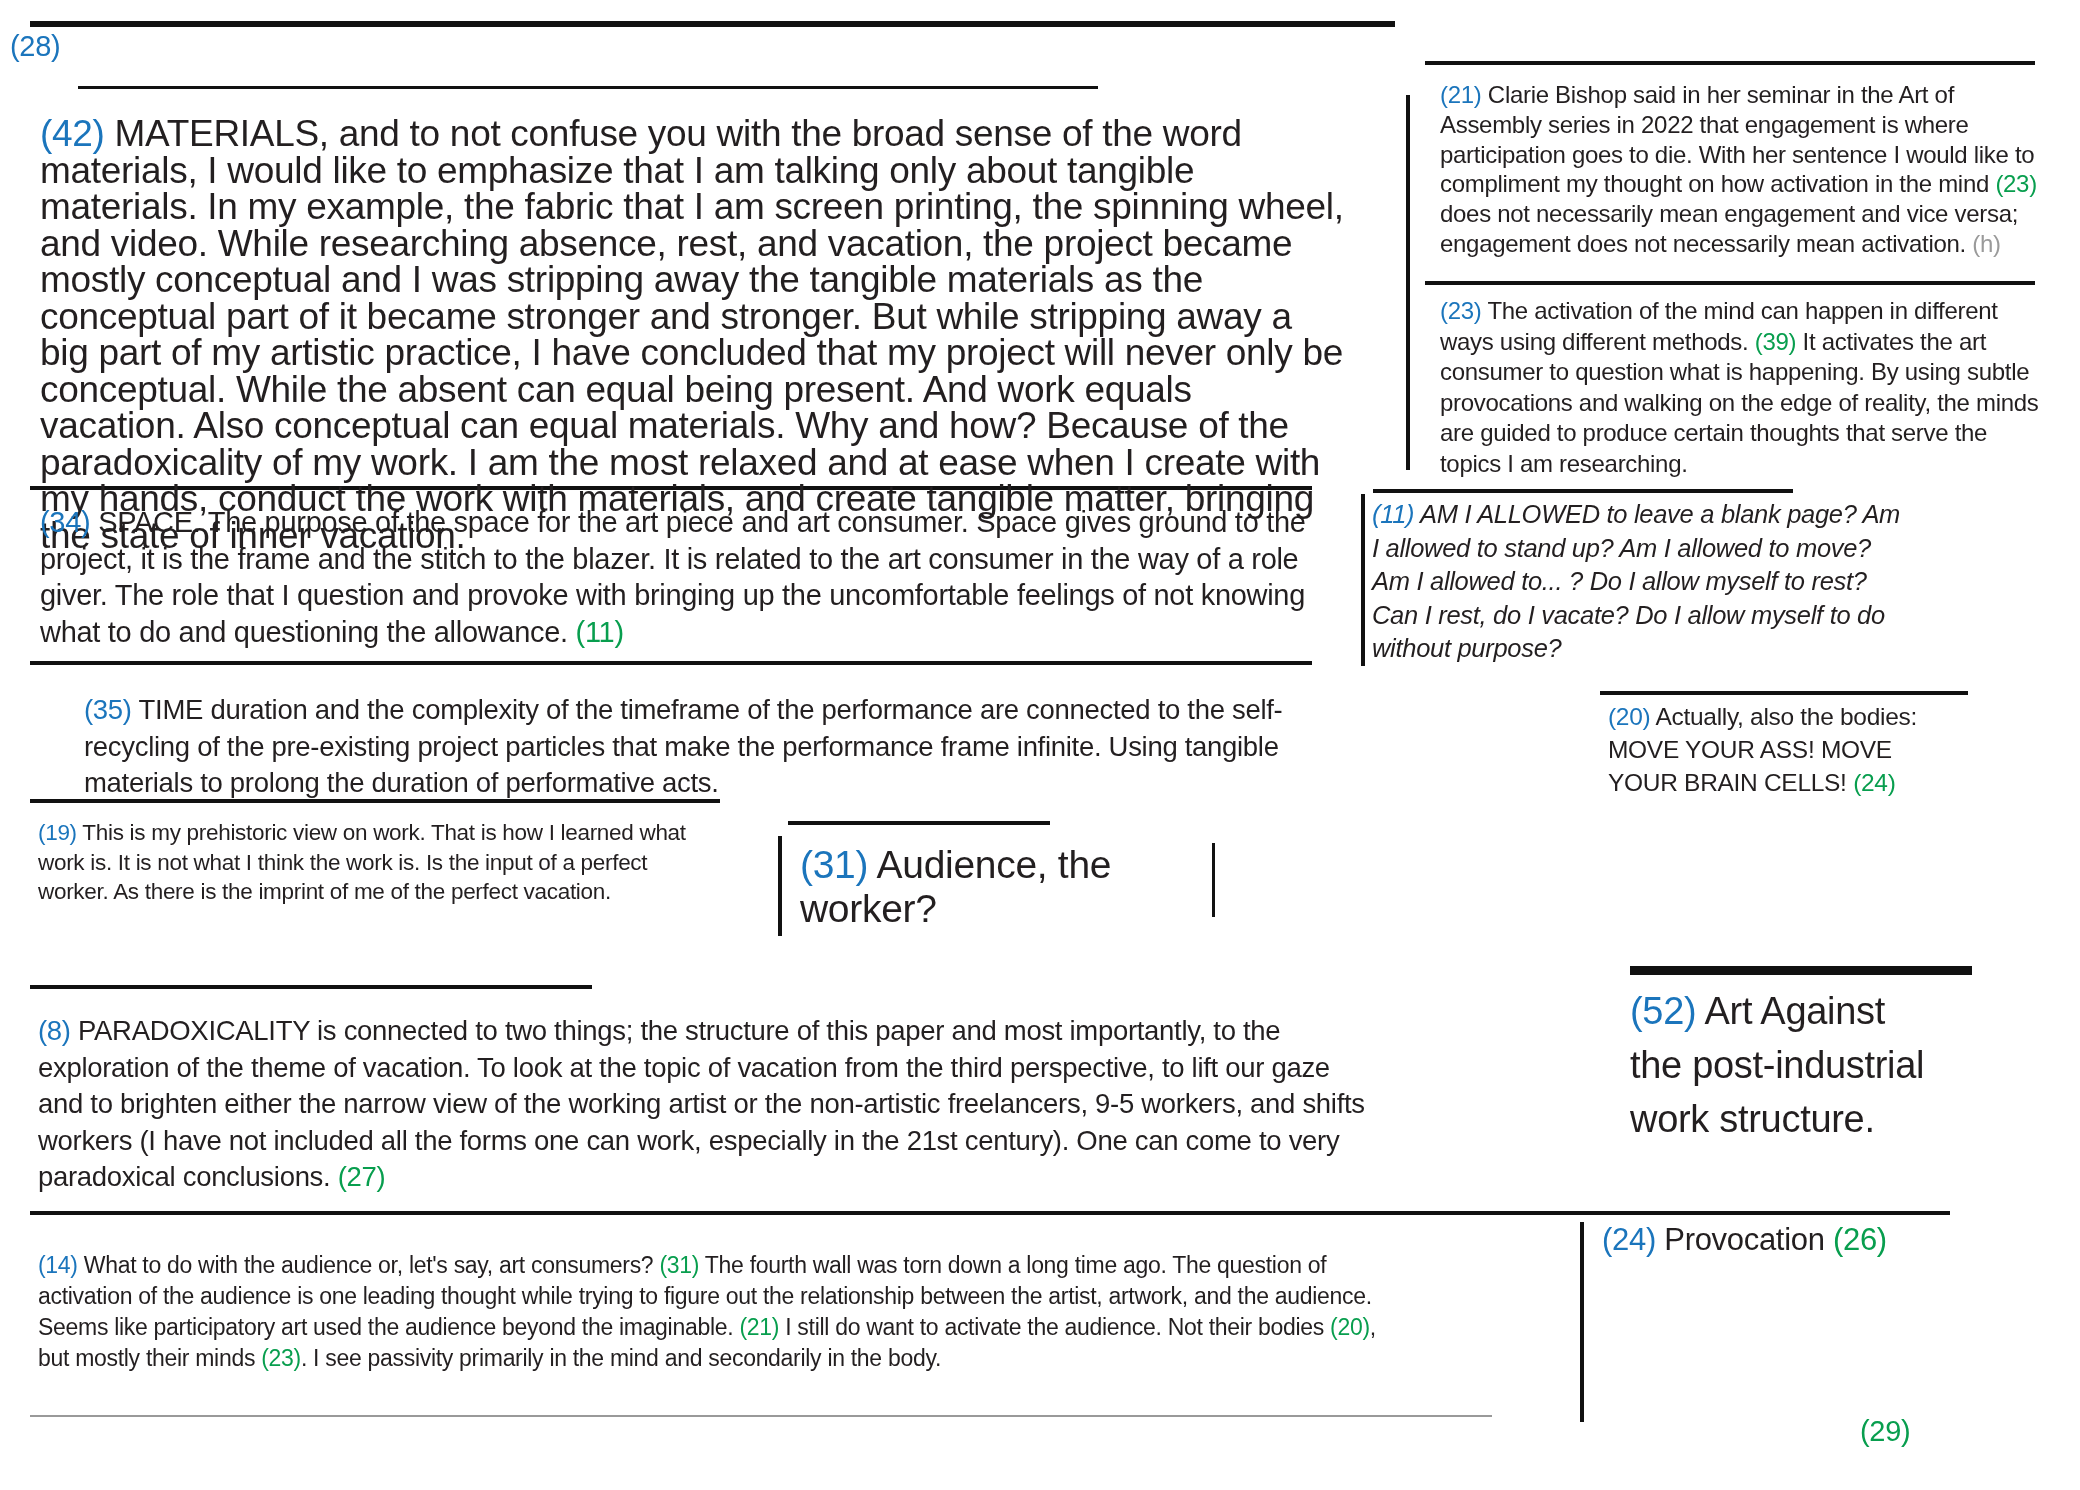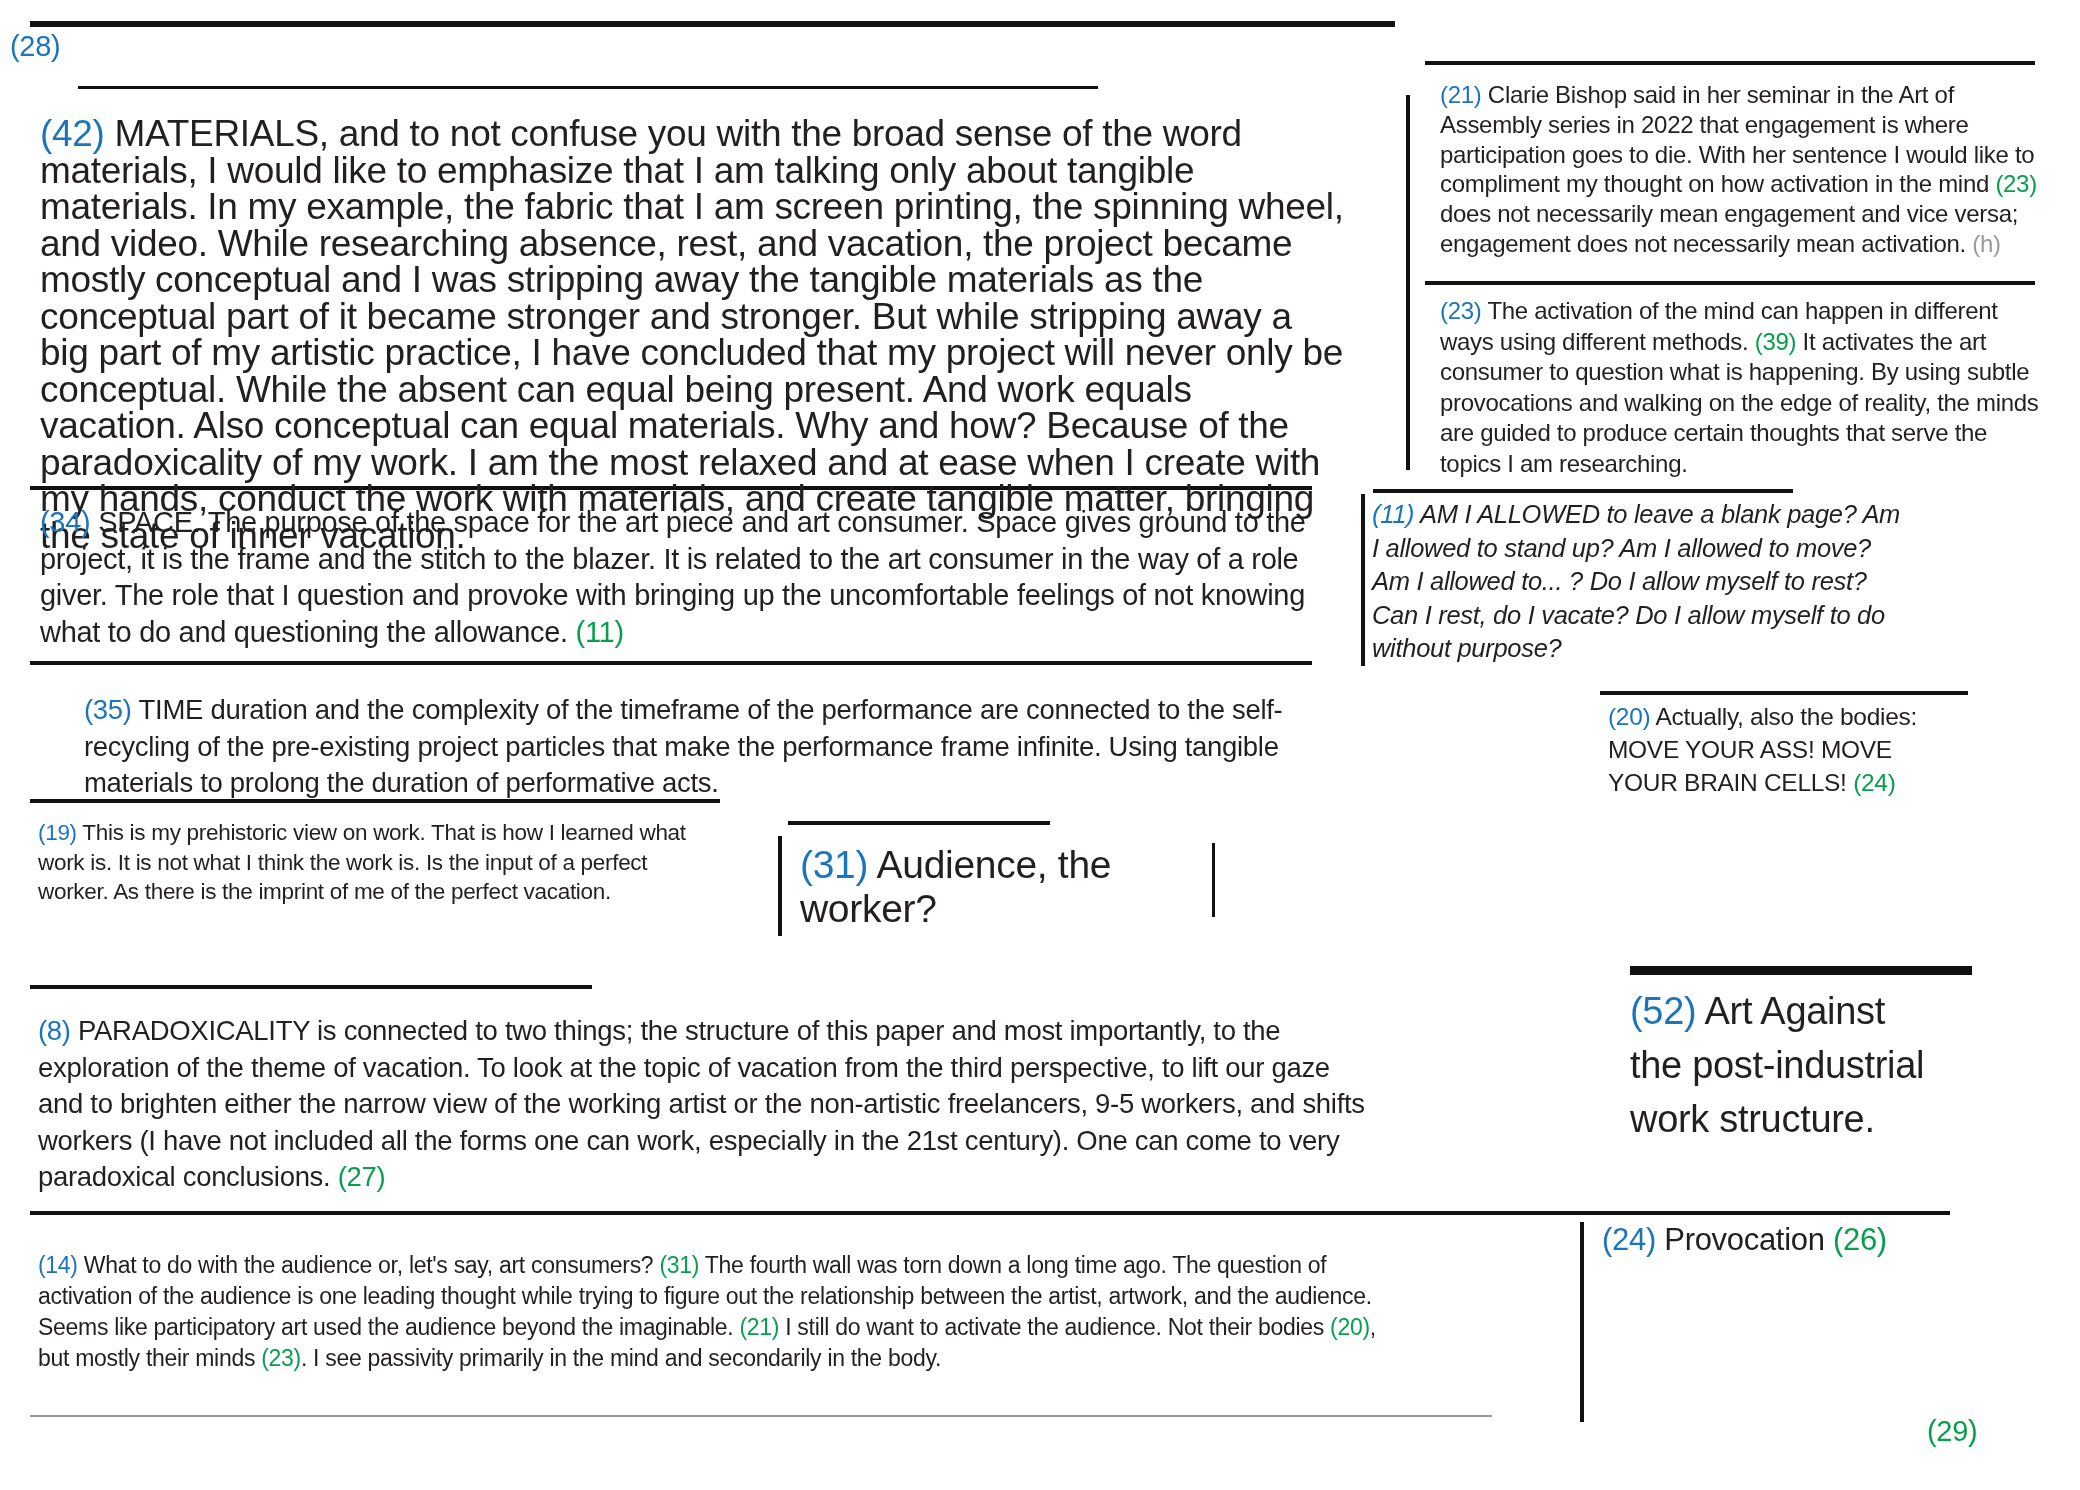--- a/index.html
+++ b/index.html
@@ -57,21 +57,21 @@
   #b-note {left:1233px;top:847px;  width:300px;  font-size:19.5px; line-height:26px;}
   #b-8    {left:38px;  top:1013px; width:1340px; font-size:27.5px; line-height:36.5px;}
   #b-14   {left:38px;  top:1250px; width:1355px; font-size:23px;   line-height:31px;}
   #b-foot {left:30px;  top:1428px; width:1480px; font-size:16.5px; line-height:23px; color:#868686; letter-spacing:0;}
   #b-21   {left:1440px;top:80px;   width:605px;  font-size:24px;   line-height:29.8px;}
   #b-23   {left:1440px;top:296px;  width:600px;  font-size:24px;   line-height:30.5px;}
   #b-11   {left:1372px;top:498px;  width:540px;  font-size:25.5px; line-height:33.5px;font-style:italic;}
   #b-20   {left:1608px;top:700px;  width:360px;  font-size:24.5px; line-height:33px;}
   #b-52   {left:1630px;top:984px;  width:380px;  font-size:38px;   line-height:54px;}
   #b-24   {left:1602px;top:1222px; width:340px;  font-size:31px;   line-height:36px;}
-  #b-29   {left:1927px;top:1415px; font-size:29px; color:var(--green);}
+  #b-29   {left:1860px;top:1415px; font-size:29px; color:var(--green);}
 </style>
 </head>
 <body>
 
 <div id="page">
 
   <div class="hline" id="ln-top"></div>
   <div class="hline" id="ln-under-28"></div>
   <div class="hline" id="ln-above-34"></div>
   <div class="hline" id="ln-above-35"></div>

